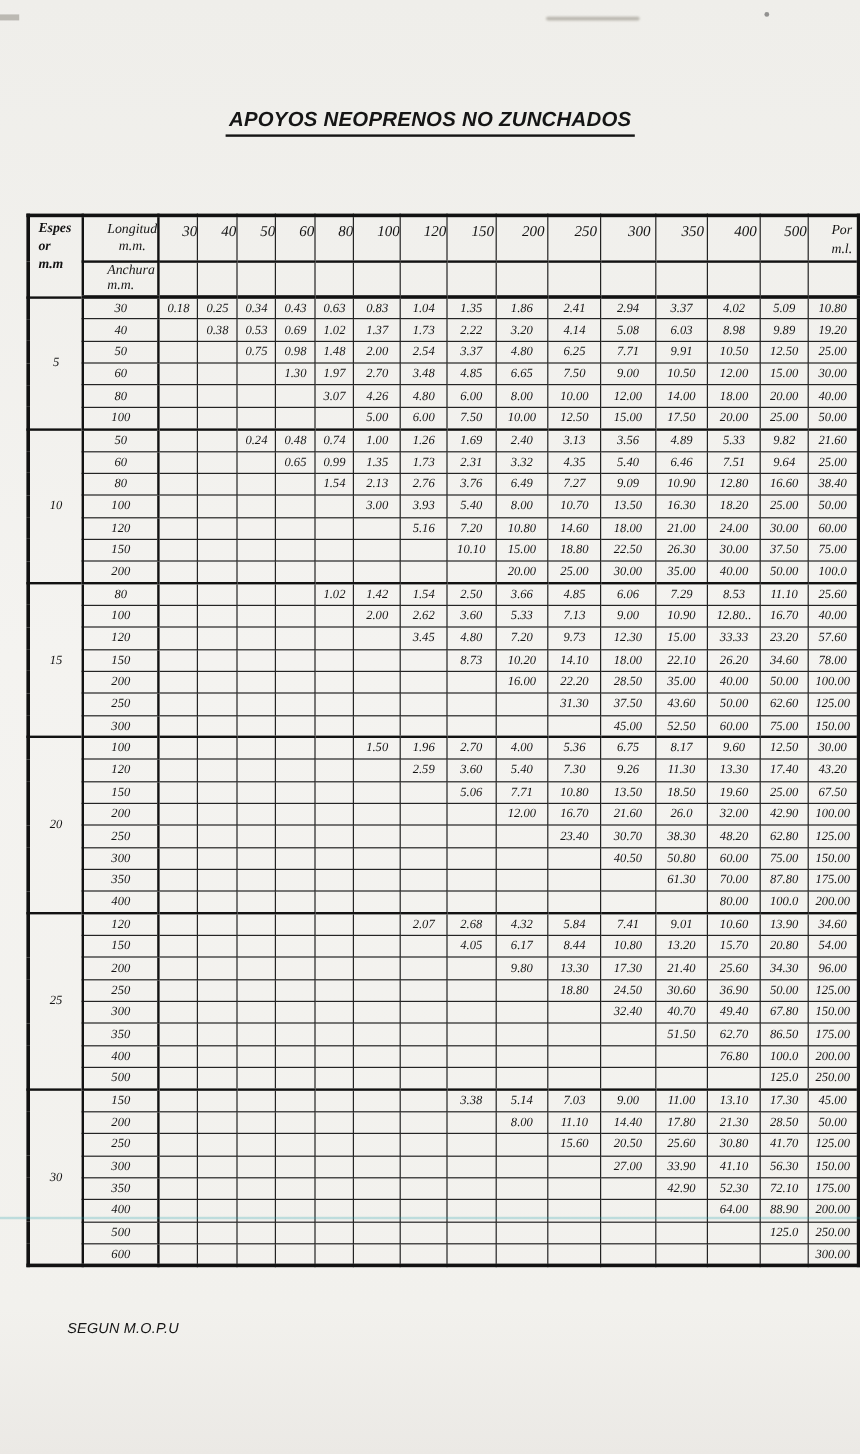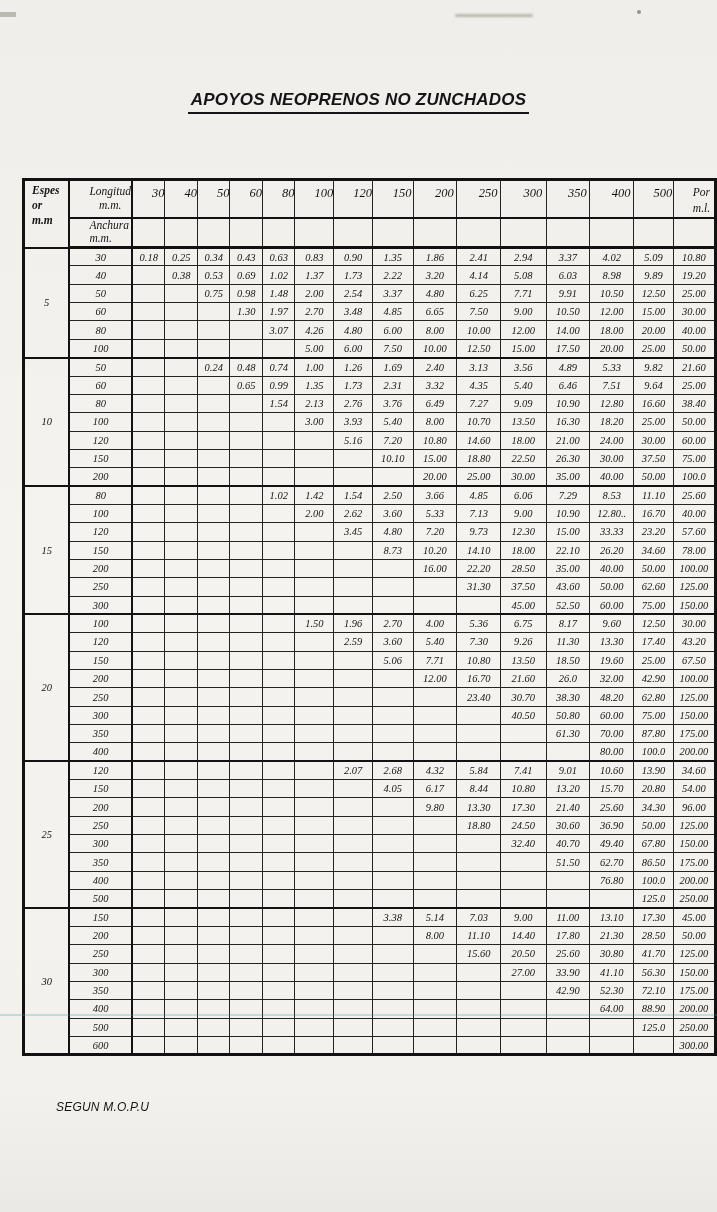--- a/index.html
+++ b/index.html
@@ -134,21 +134,21 @@
       <tbody>
         <tr class="dr sf">
           <td class="esp" rowspan="6">5</td>
           <td class="anc">30</td>
           <td class="val">0.18</td>
           <td class="val">0.25</td>
           <td class="val">0.34</td>
           <td class="val">0.43</td>
           <td class="val">0.63</td>
           <td class="val">0.83</td>
-          <td class="val">0.90</td>
+          <td class="val">1.04</td>
           <td class="val">1.35</td>
           <td class="val">1.86</td>
           <td class="val">2.41</td>
           <td class="val">2.94</td>
           <td class="val">3.37</td>
           <td class="val">4.02</td>
           <td class="val">5.09</td>
           <td class="val">10.80</td>
         </tr>
         <tr class="dr">

